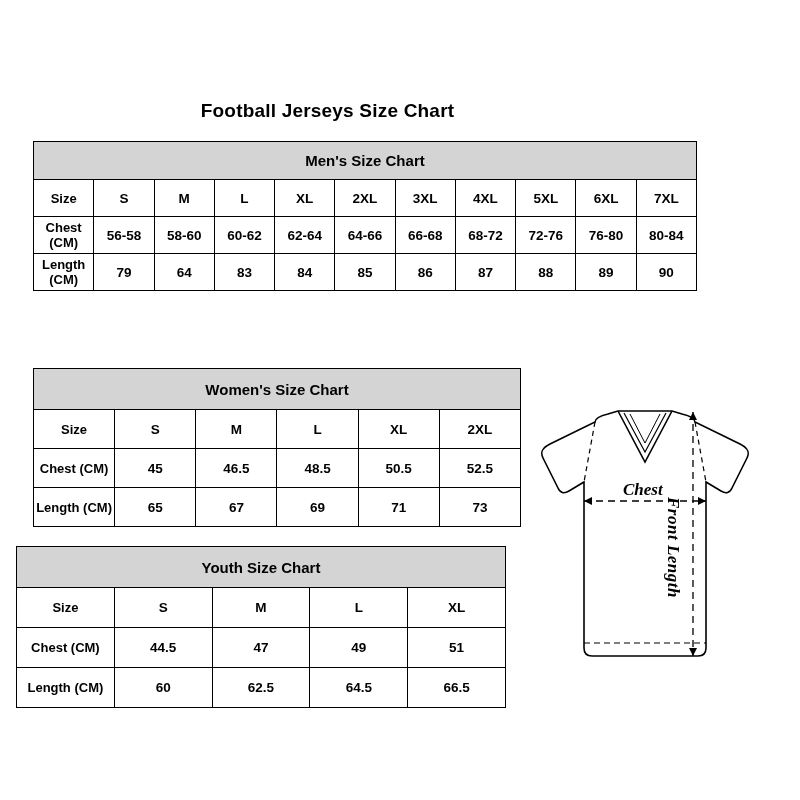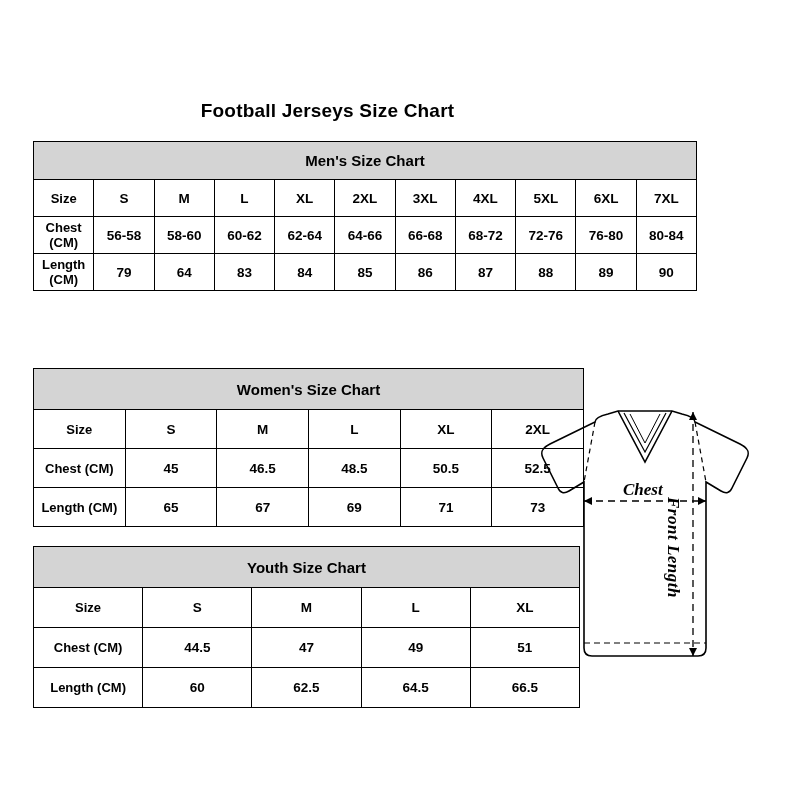--- a/index.html
+++ b/index.html
@@ -56,32 +56,32 @@
   }
   #mens-table td { height: 36px; }
   #mens-table tr.header-row td { height: 37px; }
   #mens-table td.label-col { width: 118px; font-size: 13px; }
 
   
   #womens-table {
     position: absolute;
     left: 33px;
     top: 368px;
-    width: 551px;
+    width: 488px;
   }
   #womens-table td { height: 38px; }
   #womens-table tr.header-row td { height: 40px; }
   #womens-table td.label-col { width: 115px; font-size: 13px; }
 
   
   #youth-table {
     position: absolute;
-    left: 33px;
+    left: 16px;
     top: 546px;
-    width: 547px;
+    width: 490px;
   }
   #youth-table td { height: 39px; }
   #youth-table tr.header-row td { height: 40px; }
   #youth-table td.label-col { width: 115px; font-size: 13px; }
 
   #shirt-diagram {
     position: absolute;
     left: 500px;
     top: 400px;
     width: 290px;

